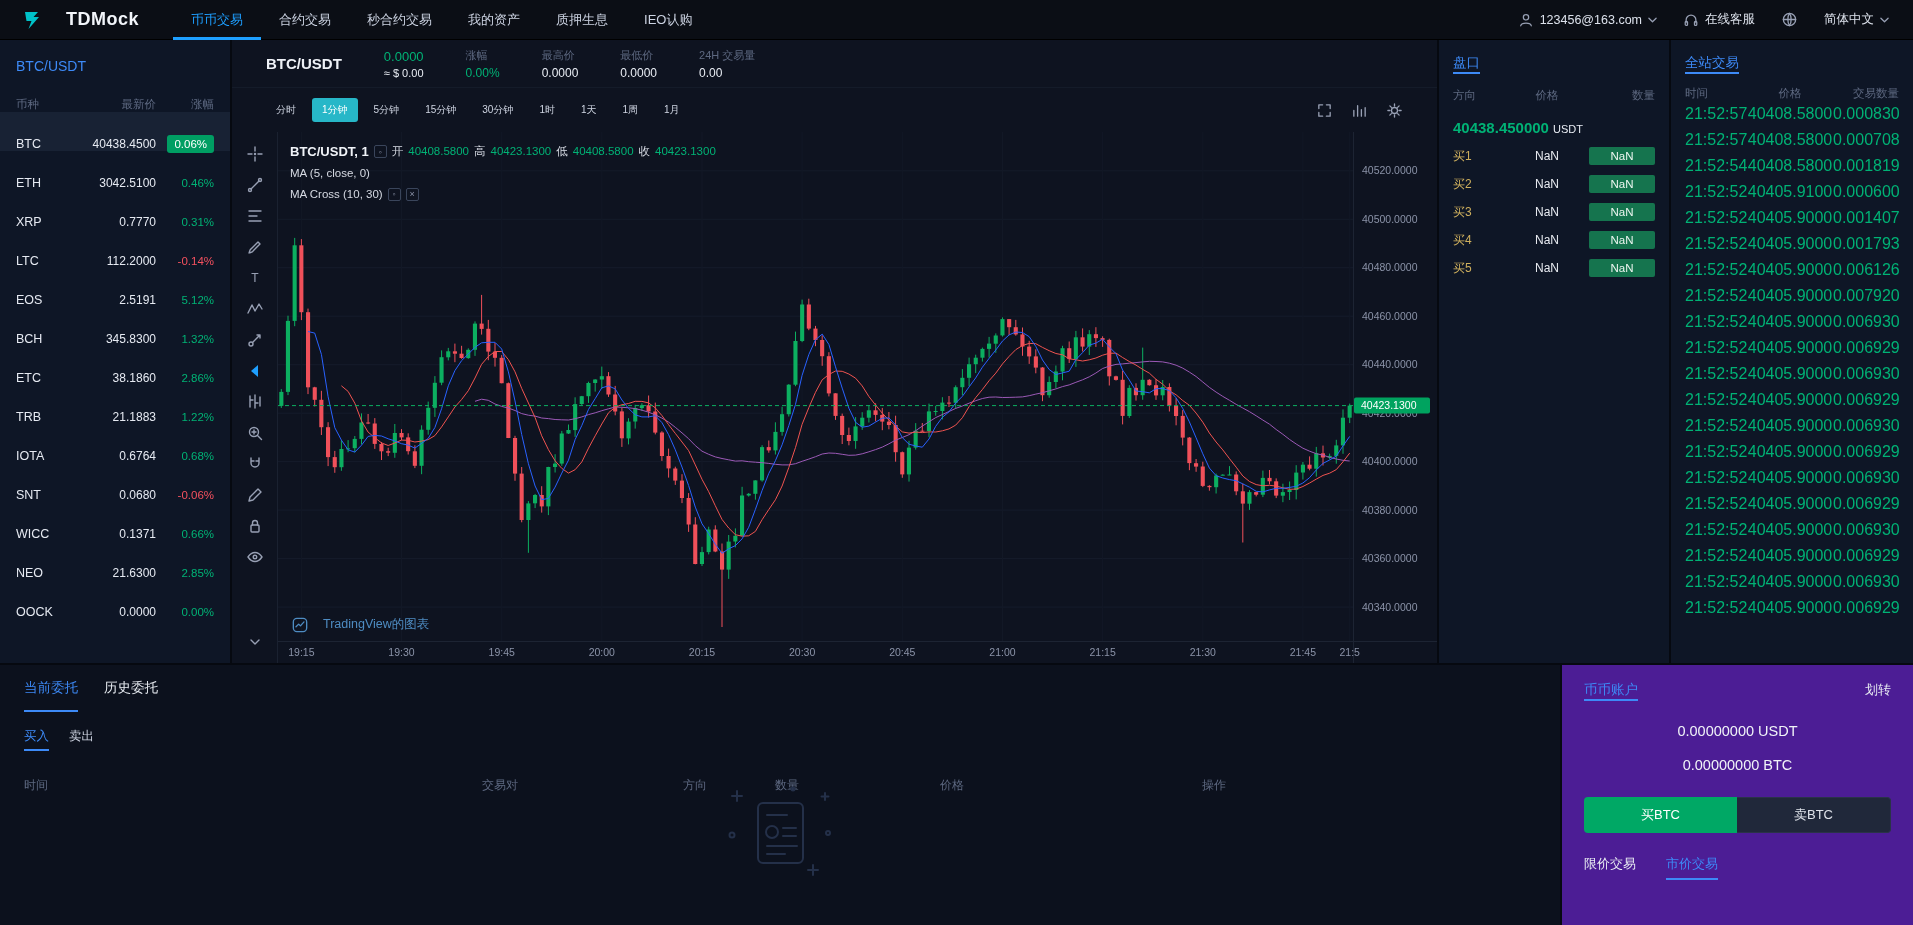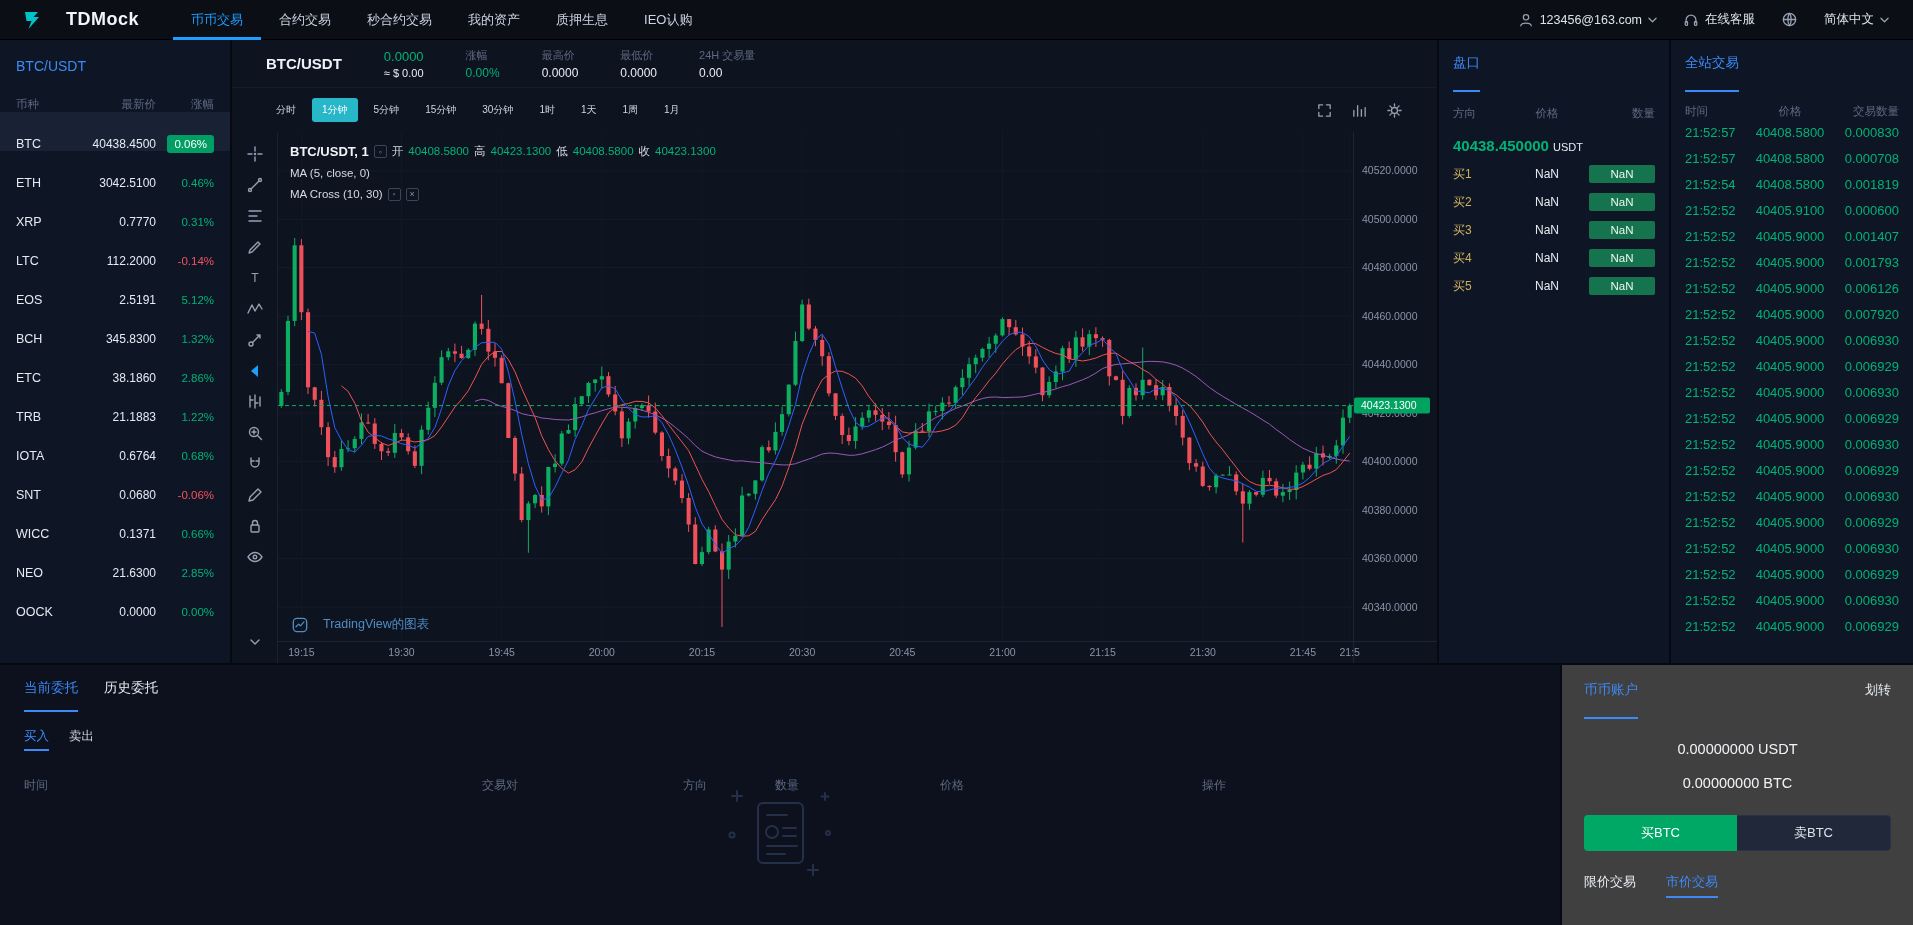--- a/index.html
+++ b/index.html
@@ -63,40 +63,40 @@
   .legend{position:absolute;left:12px;top:8px;pointer-events:none;line-height:1.8}
   .legend .sym{color:#f0f3f8;font-size:13px;font-weight:bold}
   .legend .lbl{color:#d6dae3;font-size:11.5px}
   .legend .val{color:#00b275;font-size:11.5px}
   .legend-row{display:flex;align-items:center;gap:5px}
   .mini-box{pointer-events:auto;display:inline-flex;align-items:center;justify-content:center;width:13px;height:13px;border:1px solid #3a4souverain5b;border:1px solid #3a455b;border-radius:2px;color:#8b93a8;font-size:9px;cursor:pointer}
   .attribution{position:absolute;left:14px;bottom:30px;display:flex;align-items:center;gap:15px;color:#4e8cc2;font-size:12.5px;cursor:pointer}
 
   
   .orderbook{width:232px;background:#0e1626;border-left:2px solid #060910;padding:14px 14px 0}
-  .panel-tab{display:inline-block;color:#3d8af7;font-size:13.5px;border-bottom:2px solid #3d8af7;padding-bottom:18px;cursor:pointer}
+  .panel-tab{display:inline-block;color:#3d8af7;font-size:13.5px;border-bottom:2px solid #3d8af7;padding-bottom:0;cursor:pointer}
   .ob-head{display:flex;margin-top:14px;color:#5d6880;font-size:11.5px}
   .ob-dir{width:52px}
   .ob-price{flex:1;text-align:center}
   .ob-qty-h{width:66px;text-align:right}
   .ob-last{margin-top:16px;margin-bottom:6px}
   .ob-last .px{color:#00b275;font-size:15px;font-weight:bold}
   .ob-last .unit{color:#e9edf4;font-size:11px;margin-left:4px}
   .ob-row{display:flex;align-items:center;height:28px;cursor:pointer}
   .ob-row .ob-dir{color:#cfb05e;font-size:12px}
   .ob-row .ob-price{color:#e8ebf1}
   .ob-qty{width:66px;background:#15744e;color:#ecf6f0;text-align:center;border-radius:2px;padding:3px 0;font-size:11.5px}
 
   
   .trades{width:244px;background:#0e1626;border-left:2px solid #060910;padding:14px 14px 0}
   .tr-head{display:flex;margin-top:12px;color:#5d6880;font-size:11.5px}
   .tr-time{width:62px}
   .tr-price{flex:1;text-align:center}
   .tr-qty{width:66px;text-align:right}
-  .tr-row{display:flex;height:26px;align-items:center;color:#00b275;font-size:13px}
+  .tr-row{display:flex;height:26px;align-items:center;color:#00b275;font-size:16px}
 
   
   .bottom-row{display:flex;height:262px;border-top:2px solid #060910;background:#0c111d}
   .orders{flex:1;padding:14px 24px 0;position:relative;overflow:hidden}
   .ord-tabs{display:flex;gap:26px;font-size:13.5px;align-items:baseline}
   .ord-tabs .tab{color:#e8ecf2;cursor:pointer;padding-bottom:13px}
   .ord-tabs .tab.active{color:#3d8af7;border-bottom:2px solid #3d8af7}
   .ord-subtabs{display:flex;gap:20px;margin-top:16px;font-size:12.5px}
   .ord-subtabs .tab{color:#cdd3e0;cursor:pointer;padding-bottom:4px}
   .ord-subtabs .tab.active{color:#3d8af7;border-bottom:2px solid #3d8af7}
@@ -104,21 +104,21 @@
   .orders-header span{position:absolute;top:0}
   .orders-header span:nth-of-type(1){left:0}
   .orders-header span:nth-of-type(2){left:458px}
   .orders-header span:nth-of-type(3){left:659px}
   .orders-header span:nth-of-type(4){left:751px}
   .orders-header span:nth-of-type(5){left:916px}
   .orders-header span:nth-of-type(6){left:1178px}
   .empty-illu{position:absolute;left:calc(50% - 55px);top:118px}
 
   
-  .account{width:353px;border-left:2px solid #060910;background:#404040;padding:16px 22px 0}
+  .account{width:353px;border-left:2px solid #060910;background:#4c1d95;padding:16px 22px 0}
   .acc-head{display:flex;justify-content:space-between;align-items:baseline}
   .transfer{color:#e8ecf2;font-size:13px;cursor:pointer}
   .balance{text-align:center;color:#f0f3f8;font-size:14.5px;margin-top:22px}
   .balance+.balance{margin-top:18px}
   .btn-row{display:flex;margin-top:24px}
   .btn{flex:1;height:36px;display:flex;align-items:center;justify-content:center;font-size:13px;cursor:pointer}
   .btn-buy{background:#00a865;color:#fff;border-radius:4px 0 0 4px}
   .btn-sell{background:#20283a;color:#dfe3ea;border:1px solid #2a3348;border-left:none;border-radius:0 4px 4px 0}
   .acc-tabs{display:flex;gap:30px;margin-top:22px;font-size:13px}
   .acc-tabs .tab{color:#e8ecf2;cursor:pointer;padding-bottom:5px}

